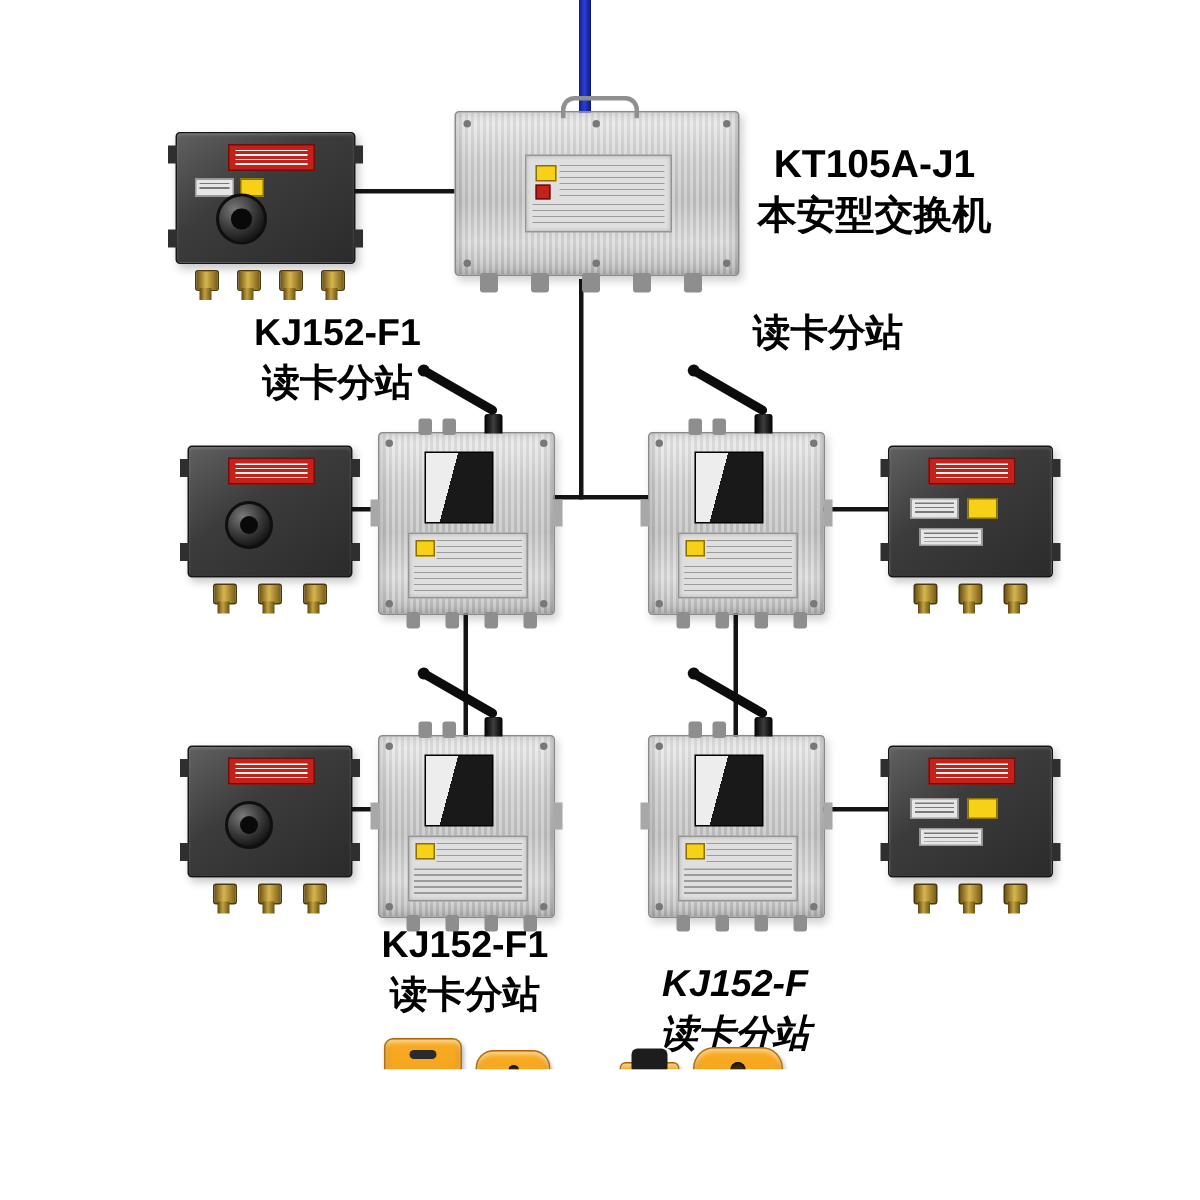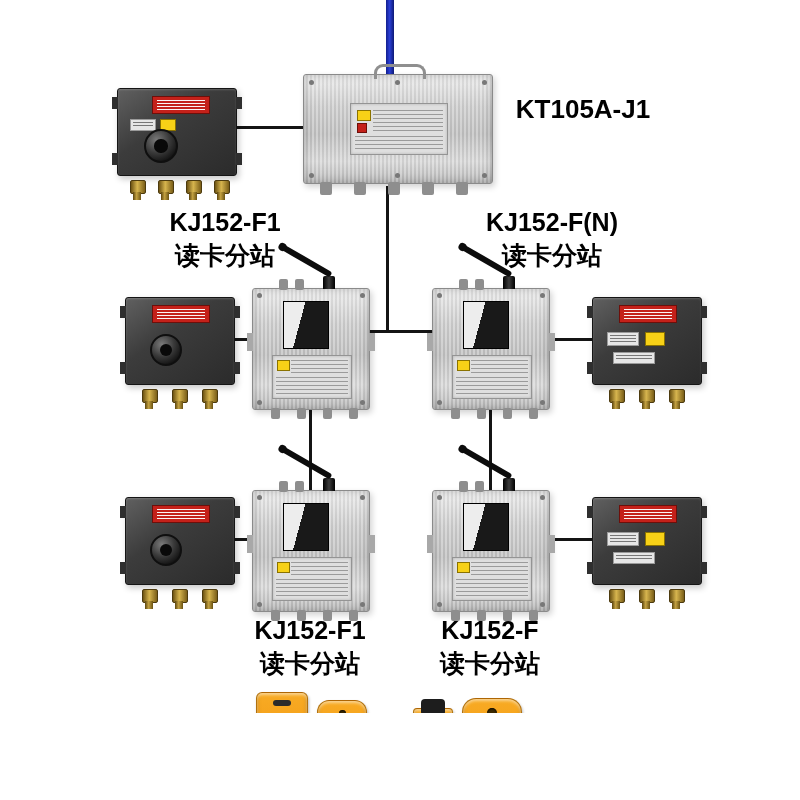--- a/index.html
+++ b/index.html
@@ -217,34 +217,34 @@
       <div class="tlines" style="left:18px;top:4px;right:3px;height:14px;"></div>
       <div class="tlines" style="left:3px;top:21px;right:3px;bottom:3px;"></div>
     </div>
     <div class="sidetabs"></div>
     <div class="botnubs"></div>
     <div class="screws"></div>
   </div>
 
   <div class="lbl biglbl" style="left:493px;top:92px;width:180px;">
     <div>KT105A-J1</div>
+    <div>本安型交换机</div>
   </div>
   <div class="lbl" style="left:145px;top:206px;width:160px;">
     <div>KJ152-F1</div>
     <div>读卡分站</div>
   </div>
   <div class="lbl" style="left:472px;top:206px;width:160px;">
-    <div>KJ152-F(N)</div>
     <div>读卡分站</div>
   </div>
   <div class="lbl" style="left:230px;top:614px;width:160px;">
     <div>KJ152-F1</div>
     <div>读卡分站</div>
   </div>
-  <div class="lbl" style="left:410px;top:614px;width:160px;">
+  <div class="lbl" style="left:410px;top:640px;width:160px;font-style:italic;">
     <div>KJ152-F</div>
     <div>读卡分站</div>
   </div>
 
   <div class="tag" style="left:256px;top:692px;width:50px;height:86px;border-radius:6px;">
     <div class="slot" style="left:16px;top:7px;width:18px;height:6px;"></div>
     <div class="face" style="left:8px;top:25px;width:34px;height:34px;"></div>
     <div class="face" style="left:13px;top:68px;width:24px;height:9px;"></div>
   </div>
   <div class="tag" style="left:317px;top:700px;width:48px;height:74px;border-radius:12px;">

